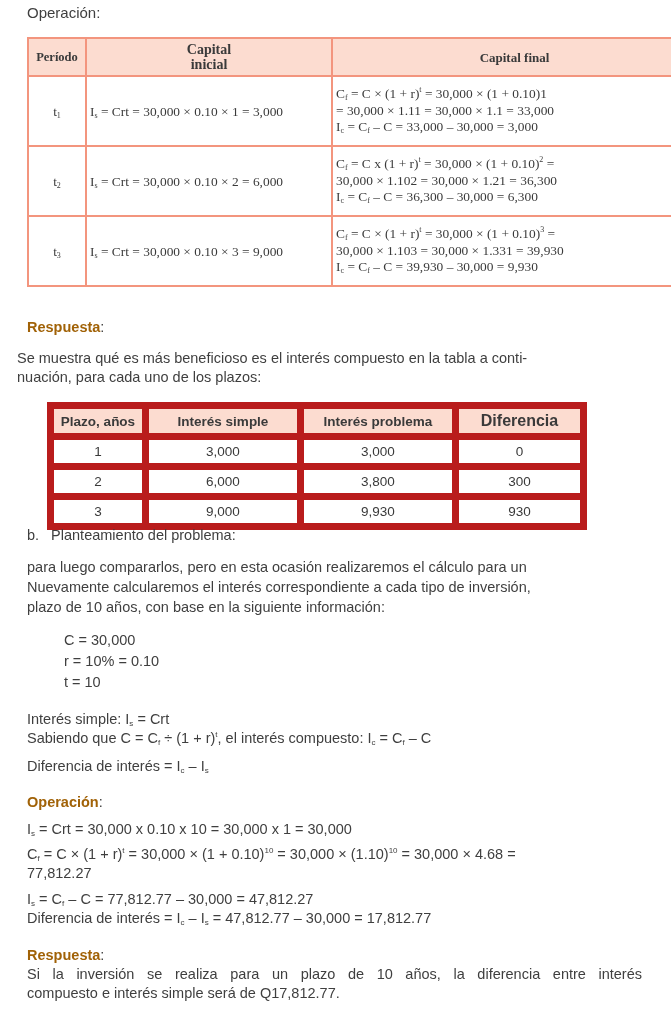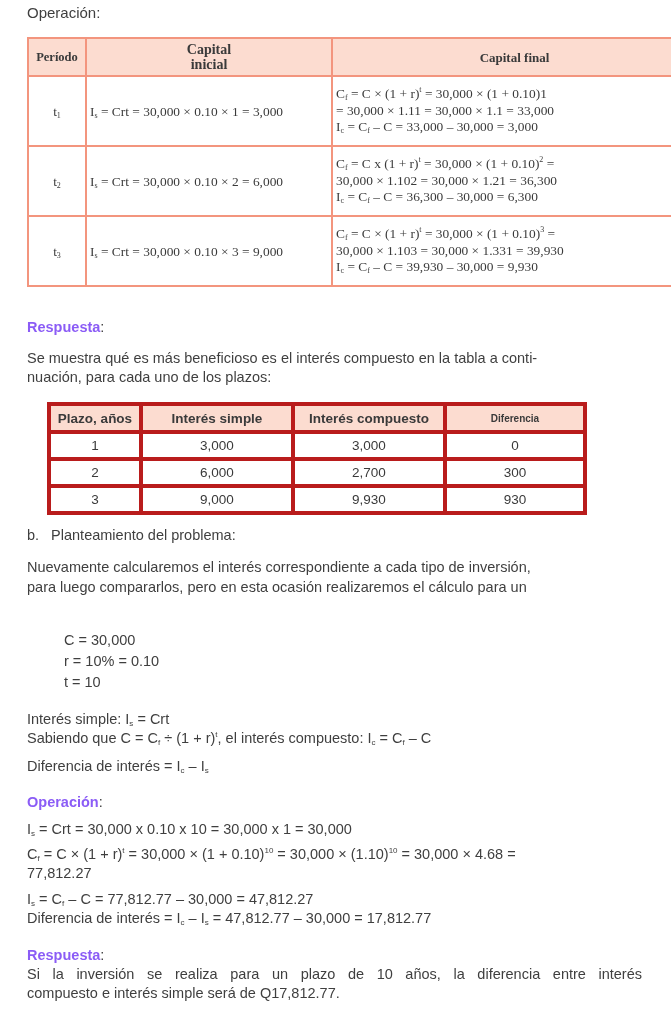--- a/index.html
+++ b/index.html
@@ -5,38 +5,38 @@
   html, body { margin: 0; padding: 0; background: #ffffff; }
   body {
     width: 671px; height: 1024px; overflow: hidden; position: relative;
     font-family: "Liberation Sans", sans-serif; color: #3a3a3a;
   }
   .txt { font-size: 14.5px; line-height: 19px; color: #3f3f3f; }
   sub, sup { font-size: 8px; line-height: 0; }
   sub { vertical-align: -2px; }
   sup { vertical-align: 6px; }
   .abs { position: absolute; }
-  .bold { font-weight: bold; color: #8b5cf6; }
+  .bold { font-weight: bold; color: #a16207; }
 
   
   table { border-collapse: collapse; }
   .t1 { position: absolute; left: 27px; top: 37px; width: 671px; font-family: Liberation Serif, serif; }
   .t1 td, .t1 th { border: 2px solid #f3957e; font-size: 13.3px; line-height: 17px; color: #3a3a3a; }
   .t1 th { background: #fcdcd0; font-weight: bold; text-align: center; height: 36px; padding: 0; }
   .t1 th.h1 { width: 56px; font-size: 12.5px; }
   .t1 th.h2 { width: 244px; font-size: 14px; line-height: 15px; }
   .t1 th.h3 { font-size: 13px; }
   .t1 td { height: 68px; padding: 0 3px; }
   .t1 td.per { text-align: center; margin-left: 36px; }
   .t1 td.ini { white-space: nowrap; font-size: 13.4px; }
   .t1 td.fin { white-space: nowrap; font-size: 13.4px; line-height: 16.5px; }
 
   
   .t2 { position: absolute; left: 47px; top: 402px; width: 540px; }
-  .t2 td, .t2 th { border: 4px solid #b91c1c; font-size: 13.5px; color: #3a3a3a; text-align: center; padding: 0; }
+  .t2 td, .t2 th { border: 7px solid #b91c1c; font-size: 13.5px; color: #3a3a3a; text-align: center; padding: 0; }
   .t2 th { background: #fcdcd0; font-weight: bold; height: 24px; }
   .t2 td { height: 23px; }
 </style>
 </head>
 <body>
 
 <div class="abs txt" style="left:27px; top:3px; font-size:15px;">Operación:</div>
 
 <table class="t1">
   <tbody>
@@ -75,61 +75,62 @@
     <td class="fin">
       <div><span>C</span><sub>f</sub><span> = C × (1 + r)</span><sup>t</sup><span> = 30,000 × (1 + 0.10)</span><sup>3</sup><span> =</span></div>
       <div>30,000 × 1.103 = 30,000 × 1.331 = 39,930</div>
       <div><span>I</span><sub>c</sub><span> = C</span><sub>f</sub><span> – C = 39,930 – 30,000 = 9,930</span></div>
     </td>
   </tr>
 </tbody>
   </table>
 
 <div class="abs txt" style="left:27px; top:318px;"><span class="bold">Respuesta</span><span>:</span></div>
-<div class="abs txt" style="left:27px; top:349px; width:600px;">
+<div class="abs txt" style="left:17px; top:349px; width:600px;">
   <div>Se muestra qué es más beneficioso es el interés compuesto en la tabla a conti-</div>
   <div>nuación, para cada uno de los plazos:</div>
 </div>
 
 <table class="t2">
   <tbody>
       <tr>
     <th style="width:88px;">Plazo, años</th>
     <th style="width:148px;">Interés simple</th>
-    <th style="width:148px;">Interés compuesto</th>
-    <th style="font-size:10px;">Diferencia</th>
+    <th style="width:148px;">Interés problema</th>
+    <th style="font-size:16px;">Diferencia</th>
   </tr>
   <tr>
     <td>1</td>
     <td>3,000</td>
     <td>3,000</td>
     <td>0</td>
   </tr>
   <tr>
     <td>2</td>
     <td>6,000</td>
-    <td>2,700</td>
+    <td>3,800</td>
     <td>300</td>
   </tr>
   <tr>
     <td>3</td>
     <td>9,000</td>
     <td>9,930</td>
     <td>930</td>
   </tr>
 </tbody>
   </table>
 
 <div class="abs txt" style="left:27px; top:526px;">
   <span>b.</span><span style="display:inline-block; width:12px;"></span><span>Planteamiento del problema:</span>
 </div>
 
 <div class="abs txt" style="left:27px; top:557px; width:615px; line-height:20px;">
+  <div>para luego compararlos, pero en esta ocasión realizaremos el cálculo para un</div>
   <div style="text-align:justify;">Nuevamente calcularemos el interés correspondiente a cada tipo de inversión,</div>
-  <div>para luego compararlos, pero en esta ocasión realizaremos el cálculo para un</div>
+  <div>plazo de 10 años, con base en la siguiente información:</div>
 </div>
 
 <div class="abs txt" style="left:64px; top:630px; line-height:21px;">
   <div>C = 30,000</div>
   <div>r = 10% = 0.10</div>
   <div>t = 10</div>
 </div>
 
 <div class="abs txt" style="left:27px; top:710px;">
   <span>Interés simple: </span><span>I</span><sub>s</sub><span> = Crt</span>

